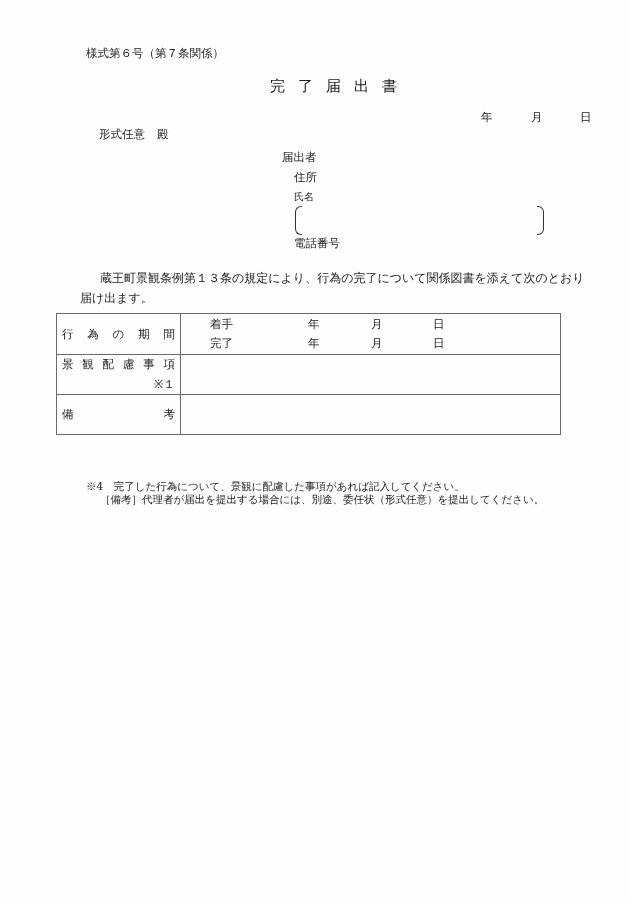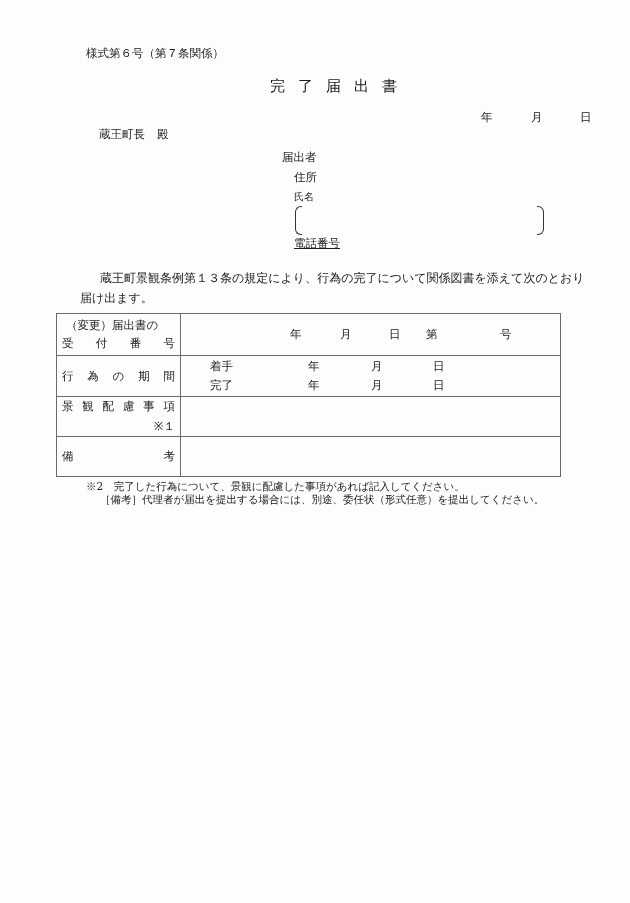--- a/index.html
+++ b/index.html
@@ -13,21 +13,21 @@
   .date { top: 110px; font-size: 11.5px; }
   .addressee { left: 75px; top: 127px; font-size: 11.5px; }
   .addressee .sep { display: inline-block; width: 12px; }
   .applicant-label { left: 258px; top: 150px; font-size: 11.5px; }
   .addr-label { left: 270px; top: 170px; font-size: 11.5px; }
   .name-label { left: 270px; top: 190px; font-size: 10px; }
   .note-block { left: 296px; top: 206px; font-size: 10.5px; line-height: 13.5px; }
   .bracket { position: absolute; top: 206px; height: 27px; width: 6px; border: 1px solid #333; }
   .bracket.l { left: 295px; border-right: none; border-radius: 6px 0 0 6px; }
   .bracket.r { left: 537px; border-left: none; border-radius: 0 6px 6px 0; }
-  .phone-label { left: 270px; top: 236px; font-size: 11.5px; text-decoration: underline; }
+  .phone-label { left: 270px; top: 236px; font-size: 11.5px; }
   .body-text { left: 56px; top: 268px; font-size: 12px; line-height: 20px; white-space: normal; width: 515px; text-indent: 20px; }
   table.form {
     position: absolute; left: 56px; top: 313px; width: 505px; border-collapse: collapse;
     font-size: 11.5px;
   }
   table.form td { border: 1px solid #6a6a6a; padding: 0; vertical-align: middle; }
   table.form td.lab { width: 113px; padding: 0 5px; }
   .r1 { height: 41px; } .r2 { height: 40px; } .r3 { height: 40px; } .r4 { height: 40px; }
   .spread { display: flex; justify-content: space-between; }
   .cell-rel { position: relative; height: 100%; }
@@ -38,56 +38,36 @@
 <body>
 
 <div class="abs form-no">様式第６号（第７条関係）</div>
 <div class="abs title">完了届出書</div>
 
 <div class="abs date" style="left:457px">年</div>
 <div class="abs date" style="left:507px">月</div>
 <div class="abs date" style="left:556px">日</div>
 
 <div class="abs addressee">
-  <span>蔵王町長</span><span class="sep"></span><span>殿</span>
+  <span>形式任意</span><span class="sep"></span><span>殿</span>
 </div>
 
 <div class="abs applicant-label">届出者</div>
 <div class="abs addr-label">住所</div>
 <div class="abs name-label">氏名</div>
 <div class="bracket l"></div>
 <div class="abs note-block" style="left:306px">
 </div>
 <div class="bracket r"></div>
 <div class="abs phone-label">電話番号</div>
 
 <div class="abs body-text">蔵王町景観条例第１３条の規定により、行為の完了について関係図書を添えて次のとおり届け出ます。</div>
 
 <table class="form">
   <tbody>
-      <tr class="r1">
-    <td class="lab">
-      <div style="padding-left:4px">（変更）届出書の</div>
-      <div class="spread" style="margin-top:3px">
-        <span>受</span>
-        <span>付</span>
-        <span>番</span>
-        <span>号</span>
-      </div>
-    </td>
-    <td>
-      <div class="cell-rel" style="height:41px">
-        <span class="abs" style="left:85px;top:13px">年</span>
-        <span class="abs" style="left:135px;top:13px">月</span>
-        <span class="abs" style="left:184px;top:13px">日</span>
-        <span class="abs" style="left:221px;top:13px">第</span>
-        <span class="abs" style="left:295px;top:13px">号</span>
-      </div>
-    </td>
-  </tr>
   <tr class="r2">
     <td class="lab">
       <div class="spread">
         <span>行</span>
         <span>為</span>
         <span>の</span>
         <span>期</span>
         <span>間</span>
       </div>
     </td>
@@ -123,14 +103,14 @@
       <div class="spread">
         <span>備</span>
         <span>考</span>
       </div>
     </td>
     <td></td>
   </tr>
 </tbody>
   </table>
 
-<div class="abs footnote">※2　完了した行為について、景観に配慮した事項があれば記入してください。</div>
+<div class="abs footnote">※4　完了した行為について、景観に配慮した事項があれば記入してください。</div>
 <div class="abs footnote2">［備考］代理者が届出を提出する場合には、別途、委任状（形式任意）を提出してください。</div>
 
 </body></html>

